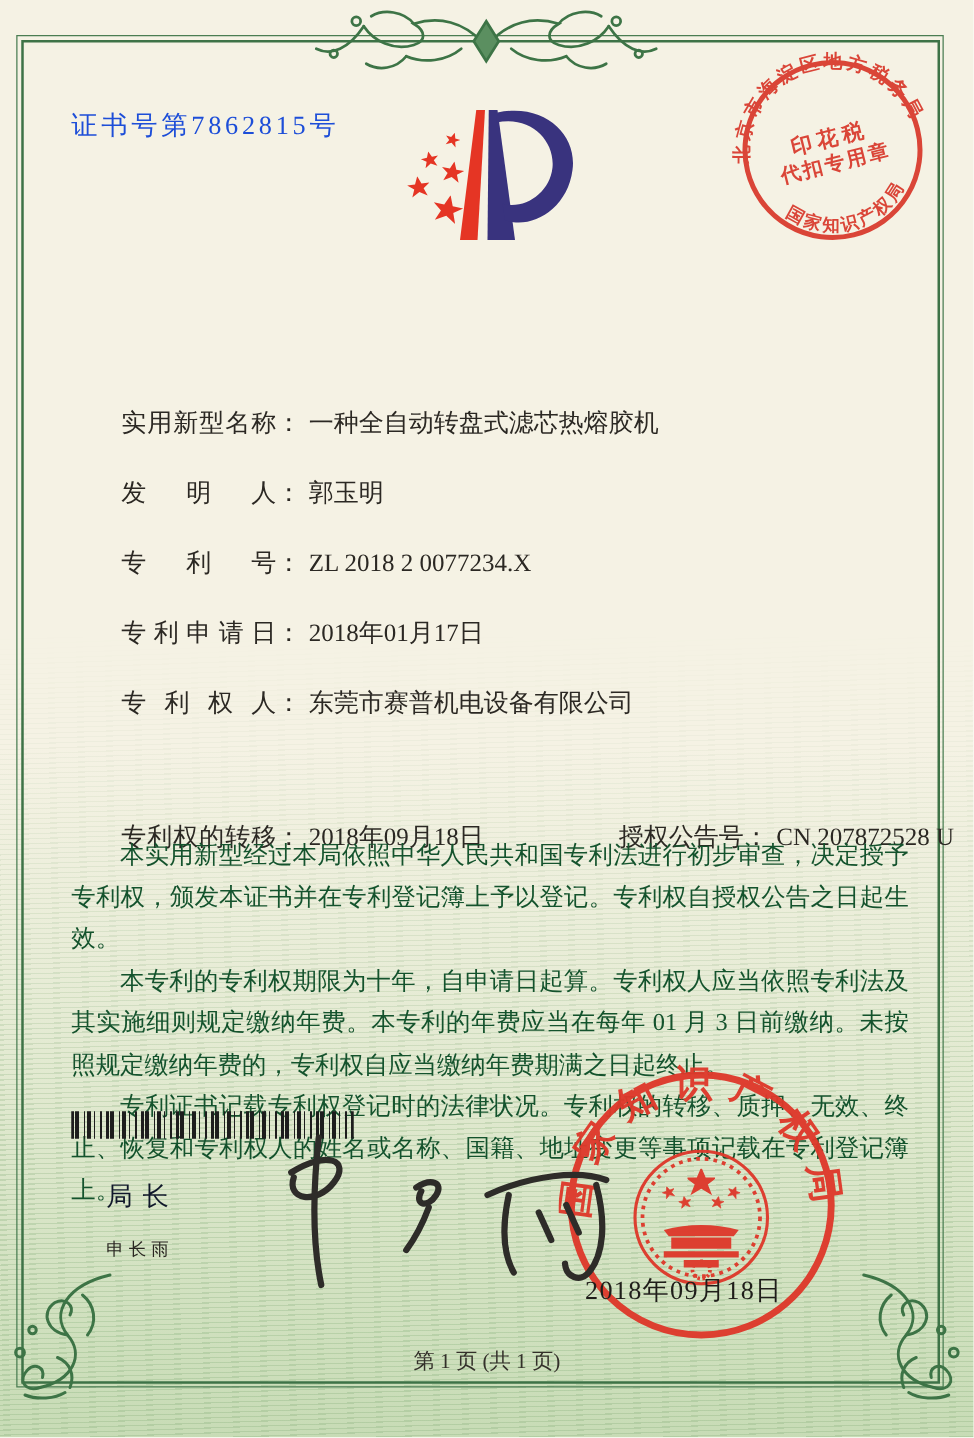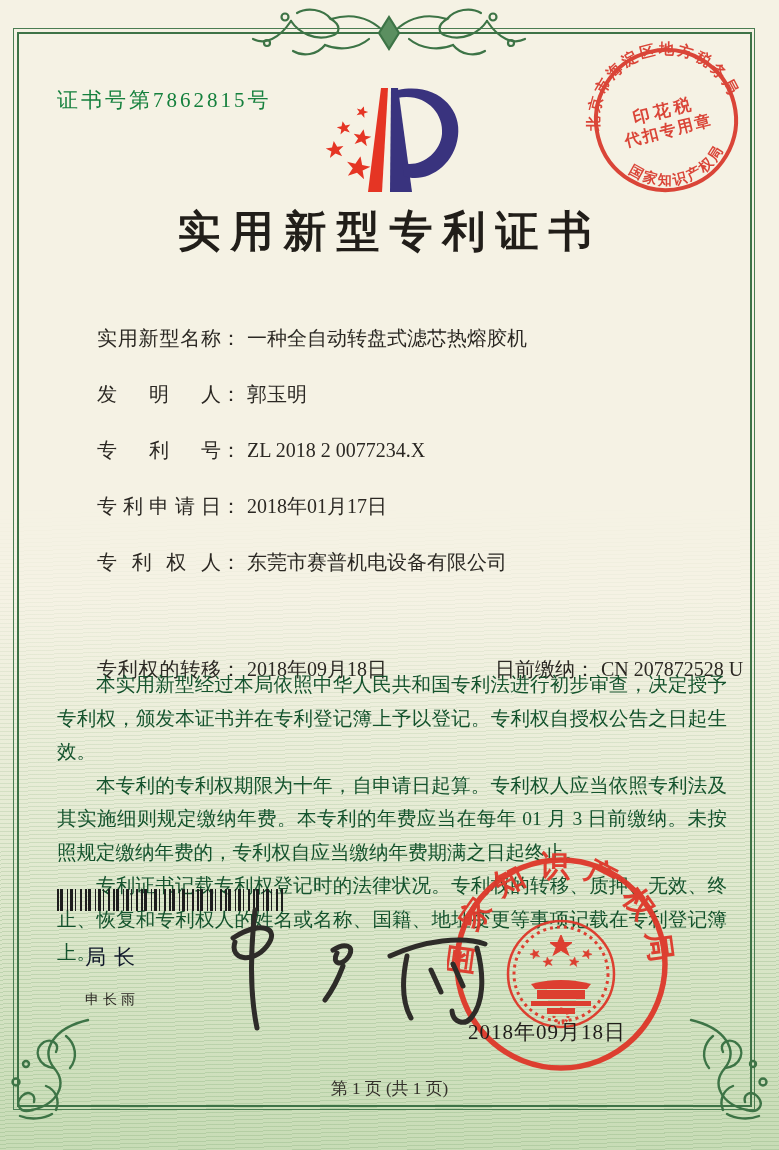--- a/index.html
+++ b/index.html
@@ -15,21 +15,21 @@
   }
   .waves { position:absolute; inset:0; pointer-events:none;
     background:repeating-linear-gradient(178deg, rgba(255,255,255,0) 0 3px, rgba(104,156,96,0.22) 3px 4px);
     -webkit-mask-image:linear-gradient(180deg, transparent 44%, rgba(0,0,0,.55) 62%, #000 80%);
     mask-image:linear-gradient(180deg, transparent 44%, rgba(0,0,0,.55) 62%, #000 80%);
   }
   .frame-outer { position:absolute; left:13px; top:28px; width:742px; height:1082px;
     border:1.5px solid #4a7d52; }
   .frame-inner { position:absolute; inset:2.5px; border:2.5px solid #3e7347; }
   .abs { position:absolute; }
-  .certno { left:57px; top:86px; font-size:21px; letter-spacing:3px; color:#15803d; }
+  .certno { left:57px; top:86px; font-size:21px; letter-spacing:3px; color:#1d4ed8; }
   .title { left:0; top:203px; width:100%; text-align:center; font-size:43px;
     font-weight:bold; letter-spacing:10px; color:#211e19; }
   .row { left:57px; font-size:20px; white-space:nowrap;margin-left:40px; }
   .f-label { display:inline-block; width:124px; text-align:justify; text-align-last:justify; }
   .f-value { margin-left:6px; }
   .row-addr .f-value { display:inline-block; vertical-align:top; white-space:normal;
     width:565px; line-height:1.55; }
   .pair2 { position:absolute; left:398px; top:0; }
   .pair2 .f-label2 { display:inline-block; }
   .paras { left:57px; top:668px; width:670px; font-size:19.5px; line-height:1.72;
@@ -115,41 +115,40 @@
     <text fill="#d8382b" font-size="15" font-weight="bold" letter-spacing="3">
       <textPath href="#taxTop" startOffset="50%" text-anchor="middle">北京市海淀区地方税务局</textPath>
     </text>
     <text x="0" y="-4" text-anchor="middle" fill="#d8382b" font-size="17" font-weight="bold" letter-spacing="4">印花税</text>
     <text x="0" y="16" text-anchor="middle" fill="#d8382b" font-size="16" font-weight="bold" letter-spacing="2">代扣专用章</text>
     <text fill="#d8382b" font-size="14" font-weight="bold" letter-spacing="2">
       <textPath href="#taxBot" startOffset="50%" text-anchor="middle">国家知识产权局</textPath>
     </text>
   </svg>
 
-  <div class="abs title">实用新型专利证书</div>
 
   <div class="abs row" style="top:325px">
     <span class="f-label">实用新型名称</span><span>：</span><span class="f-value">一种全自动转盘式滤芯热熔胶机</span>
   </div>
   <div class="abs row" style="top:381px">
     <span class="f-label">发明人</span><span>：</span><span class="f-value">郭玉明</span>
   </div>
   <div class="abs row" style="top:437px">
     <span class="f-label">专利号</span><span>：</span><span class="f-value">ZL 2018 2 0077234.X</span>
   </div>
   <div class="abs row" style="top:493px">
     <span class="f-label">专利申请日</span><span>：</span><span class="f-value">2018年01月17日</span>
   </div>
   <div class="abs row" style="top:549px">
     <span class="f-label">专利权人</span><span>：</span><span class="f-value">东莞市赛普机电设备有限公司</span>
   </div>
   <div class="abs row" style="top:656px; right:45px;">
     <span class="f-label">专利权的转移</span><span>：</span><span class="f-value">2018年09月18日</span>
     <span class="pair2">
-      <span class="f-label2">日前缴纳</span><span>：</span><span class="f-value">CN 207872528 U</span>
+      <span class="f-label2">授权公告号</span><span>：</span><span class="f-value">CN 207872528 U</span>
     </span>
   </div>
 
   <div class="abs paras">
     <p>本实用新型经过本局依照中华人民共和国专利法进行初步审查，决定授予专利权，颁发本证书并在专利登记簿上予以登记。专利权自授权公告之日起生效。</p>
     <p>本专利的专利权期限为十年，自申请日起算。专利权人应当依照专利法及其实施细则规定缴纳年费。本专利的年费应当在每年 01 月 3 日前缴纳。未按照规定缴纳年费的，专利权自应当缴纳年费期满之日起终止。</p>
     <p>专利证书记载专利权登记时的法律状况。专利权的转移、质押、无效、终止、恢复和专利权人的姓名或名称、国籍、地址变更等事项记载在专利登记簿上。</p>
   </div>
 
   <div class="abs barcode"></div>

